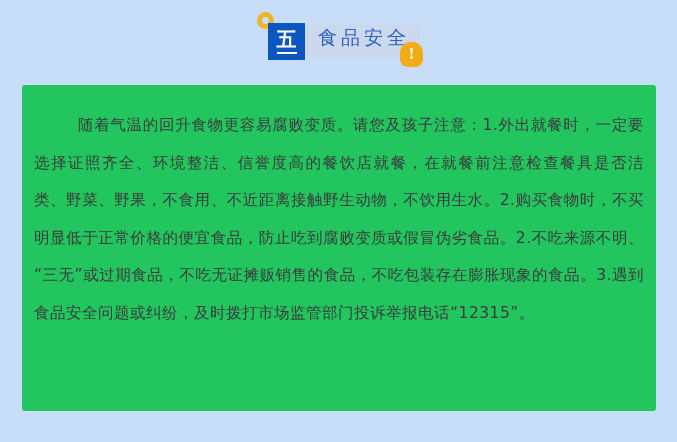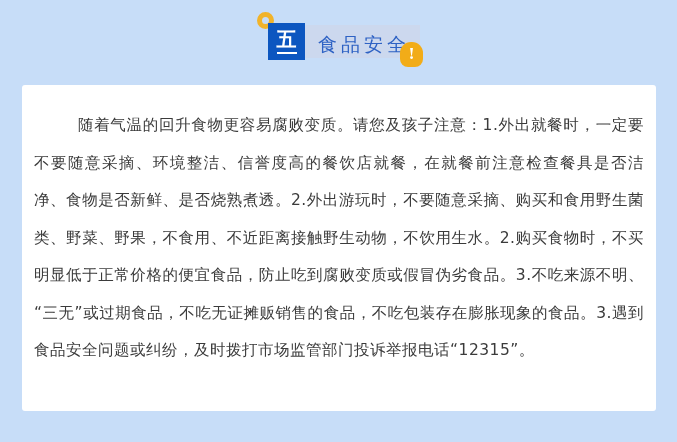--- a/index.html
+++ b/index.html
@@ -35,21 +35,21 @@
     font-size: 20px;
     font-weight: bold;
     line-height: 1;
     padding-bottom: 3px;
     border-bottom: 2px solid #ffffff;
   }
   .title-box {
     position: absolute; left: 304px; top: 25px;
     width: 116px; height: 33px;
     background: #ccd8ee;
-    display: flex; align-items: flex-end; justify-content: center;
+    display: flex; align-items: flex-start; justify-content: center;
     z-index: 2;
   }
   .title-box .title {
     color: #2e62c4;
     font-size: 19px;
     letter-spacing: 4px;
     margin-left: 4px;
     white-space: nowrap;
   }
   .alert-badge {
@@ -65,21 +65,21 @@
     font-weight: bold;
     font-size: 15px;
     font-family: "DejaVu Serif", "Liberation Serif", serif;
     line-height: 1;
   }
 
   
   .card {
     position: absolute; left: 22px; top: 85px;
     width: 634px; height: 326px;
-    background: #ffffff;
+    background: #22c55e;
     border-radius: 3px;
     padding: 22px 12px 0 12px;
   }
   .line {
     margin: 0;
     font-size: 15.5px;
     line-height: 37.5px;
     color: #3b3b3b;
     letter-spacing: 0.5px;
     text-align: justify;
@@ -100,19 +100,18 @@
   <div class="title-box">
     <span class="title">食品安全</span>
   </div>
   <div class="alert-badge">
     <span>!</span>
   </div>
 </div>
 
 <div class="card">
   <p class="line indent">随着气温的回升食物更容易腐败变质。请您及孩子注意：1.外出就餐时，一定要</p>
-  <p class="line">不要随意采摘、环境整洁、信誉度高的餐饮店就餐，在就餐前注意检查餐具是否洁</p>
-  <p class="line">净、食物是否新鲜、是否烧熟煮透。2.外出游玩时，不要随意采摘、购买和食用野生菌</p>
+  <p class="line">选择证照齐全、环境整洁、信誉度高的餐饮店就餐，在就餐前注意检查餐具是否洁</p>
   <p class="line">类、野菜、野果，不食用、不近距离接触野生动物，不饮用生水。2.购买食物时，不买</p>
-  <p class="line">明显低于正常价格的便宜食品，防止吃到腐败变质或假冒伪劣食品。3.不吃来源不明、</p>
+  <p class="line">明显低于正常价格的便宜食品，防止吃到腐败变质或假冒伪劣食品。2.不吃来源不明、</p>
   <p class="line">“三无”或过期食品，不吃无证摊贩销售的食品，不吃包装存在膨胀现象的食品。3.遇到</p>
   <p class="line last">食品安全问题或纠纷，及时拨打市场监管部门投诉举报电话“12315”。</p>
 </div>
 
 </body></html>

